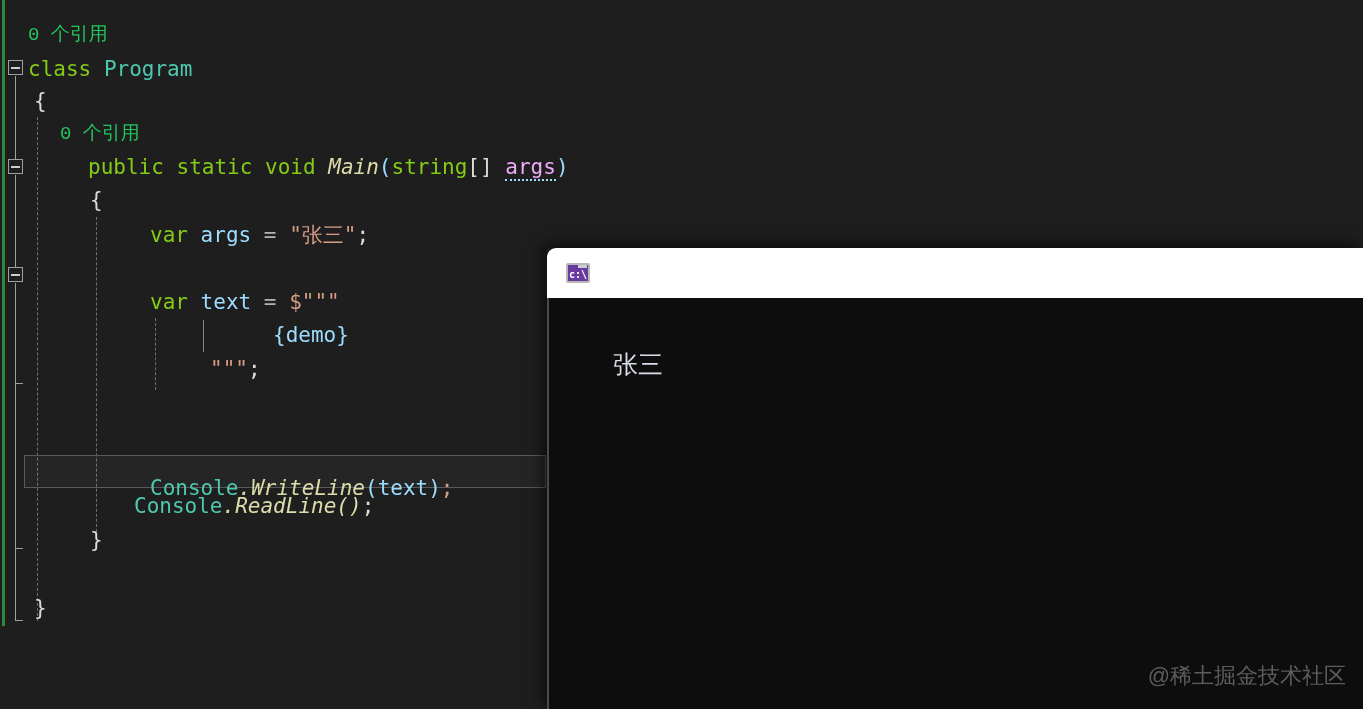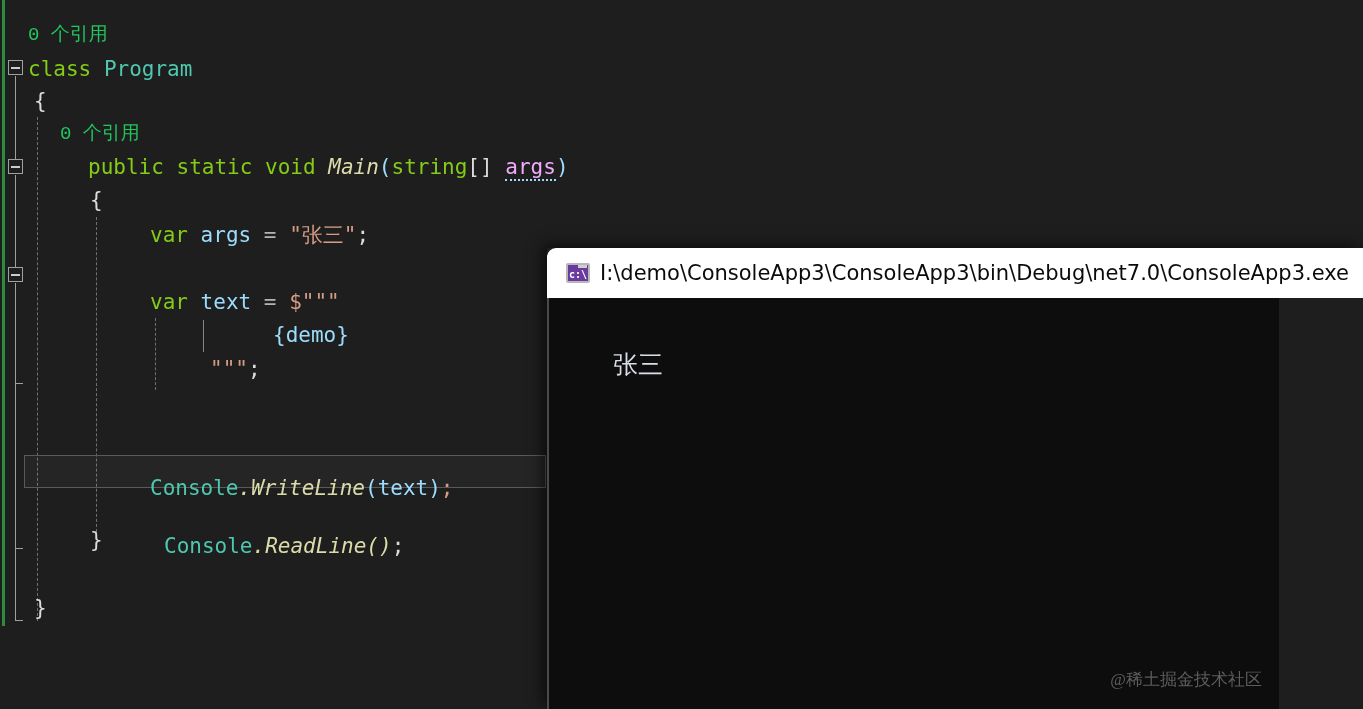--- a/index.html
+++ b/index.html
@@ -150,39 +150,39 @@
   #console-title-text {
     color: #0b0b0b;
     font-family: "DejaVu Sans", sans-serif;
     font-size: 21px;
     white-space: nowrap;
     overflow: hidden;
   }
   #console-body {
     position: absolute;
     left: 0; top: 50px;
-    width: 732px; height: 411px;
+    width: 816px; height: 411px;
     background: #0d0d0d;
     border-left: 2px solid #4a4a4a;
     box-sizing: border-box;
   }
   #console-output {
     position: absolute;
     left: 64px; top: 50px;
     color: #d8dde8;
     font-family: "DejaVu Sans", sans-serif;
     font-size: 25px;
     white-space: pre;
   }
   #watermark {
     position: absolute;
     right: 17px; bottom: 18px;
     color: #5d5d5d;
-    font-family: Liberation Serif, serif;
-    font-size: 17px;
+    font-family: Liberation Sans, sans-serif;
+    font-size: 22px;
     white-space: nowrap;
   }
 </style>
 </head>
 <body>
 
 <div id="editor">
 
   <div id="change-bar"></div>
 
@@ -242,40 +242,39 @@
   </div>
 
   <div class="code-line" style="top:352px; left:182px;">
     <span class="code-text"><span class="str">"""</span><span class="punc">;</span></span>
   </div>
 
   <div class="code-line" style="top:455px; left:122px;margin-top:16px;">
     <span class="code-text"><span class="type">Console</span><span class="meth">.</span><span class="meth">WriteLine</span><span class="id">(</span><span class="id">text</span><span class="id">)</span><span class="str">;</span></span>
   </div>
 
-  <div class="code-line" style="top:489px; left:136px;margin-top:40px;">
+  <div class="code-line" style="top:489px; left:106px;">
     <span class="code-text"><span class="type">Console</span><span class="meth">.</span><span class="meth">ReadLine</span><span class="meth">()</span><span class="punc">;</span></span>
   </div>
 
   <div class="code-line" style="top:523px; left:62px;">
     <span class="code-text punc">}</span>
   </div>
 
   <div class="code-line" style="top:591px; left:6px;">
     <span class="code-text punc">}</span>
   </div>
 </div>
 
 <div id="console-window">
 
   <div id="console-titlebar">
     <span id="console-icon">
       <span class="icon-bar"></span>
       <span class="icon-glyph">c:\</span>
     </span>
-    <span id="console-title-text">I:\demo\ConsoleApp3\ConsoleApp3\bin\Debug\net7.0\ConsoleApp3.exe</span>
   </div>
 
   <div id="console-body">
     <div id="console-output">张三</div>
     <div id="watermark">@稀土掘金技术社区</div>
   </div>
 </div>
 
 </body></html>

